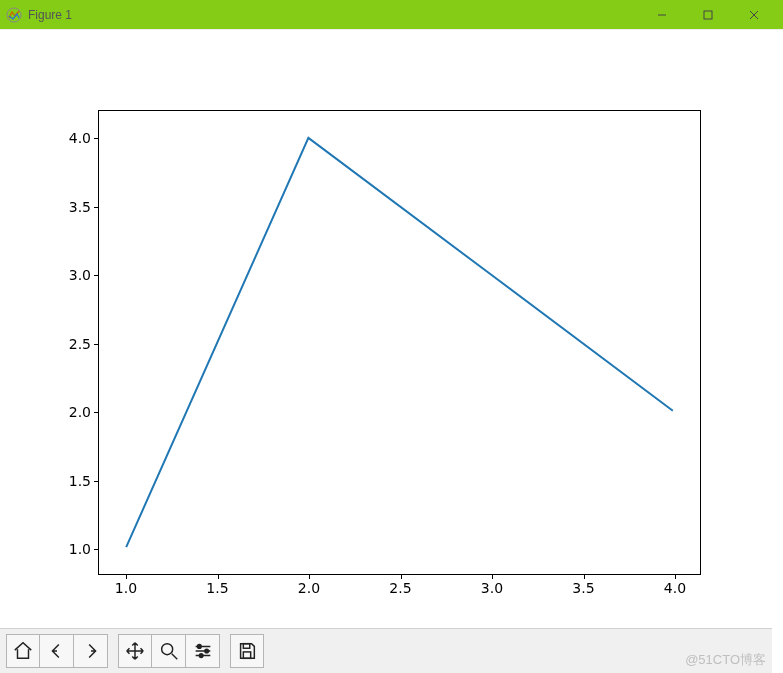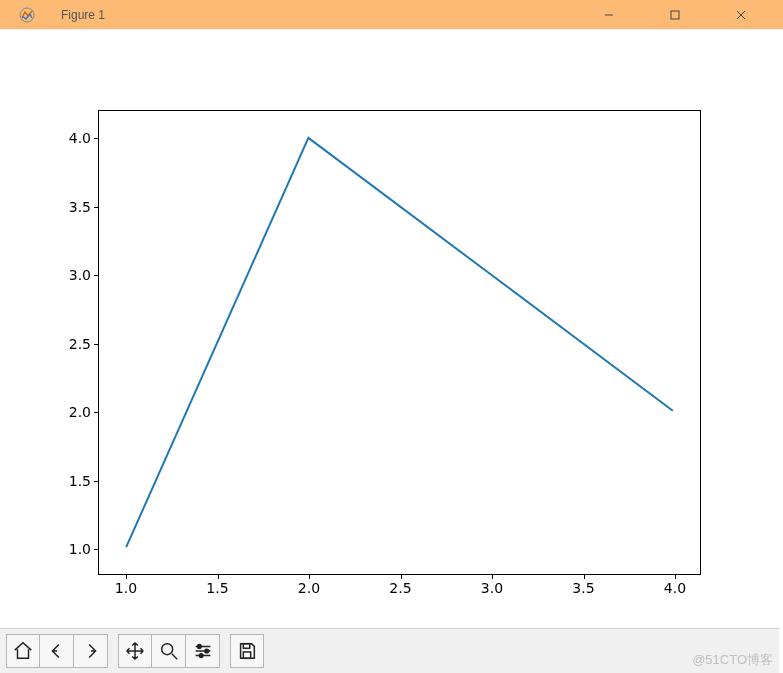--- a/index.html
+++ b/index.html
@@ -8,27 +8,26 @@
     font-family: "Segoe UI", Arial, sans-serif;
     font-size: 12px;
     background: #fff;
     width: 783px;
     height: 673px;
     overflow: hidden;
     position: relative;
   }
   .titlebar {
     height: 30px;
-    background: #fdba74;
+    background: #84cc16;
     display: flex;
     align-items: center;
-    padding: 0 19px;
+    padding: 0 6px;
     color: #666;
     border-bottom: 1px solid #eee;
-    gap: 20px;
   }
   .titlebar .app-icon {
     width: 16px; height: 16px;
     margin-right: 6px;
   }
   .titlebar .title { flex: 0 0 auto; font-size: 12px; color: #555; }
   .titlebar .spacer { flex: 1 1 auto; }
   .win-btn {
     width: 46px; height: 30px;
     display: flex; align-items: center; justify-content: center;
@@ -83,21 +82,21 @@
   }
   .line-svg {
     position: absolute;
     inset: 0;
     width: 100%;
     height: 100%;
     overflow: visible;
   }
   .toolbar {
     position: absolute;
-    left: 0; right: 4px; bottom: 0;
+    left: 0; right: 11px; bottom: 0;
     height: 45px;
     background: #f0f0f0;
     border-top: 1px solid #d0d0d0;
     display: flex;
     align-items: center;
     padding: 4px 6px;
     gap: 0;
   }
   .tb-group { display: flex; gap: 0; margin-right: 10px; }
   .tb-btn {

